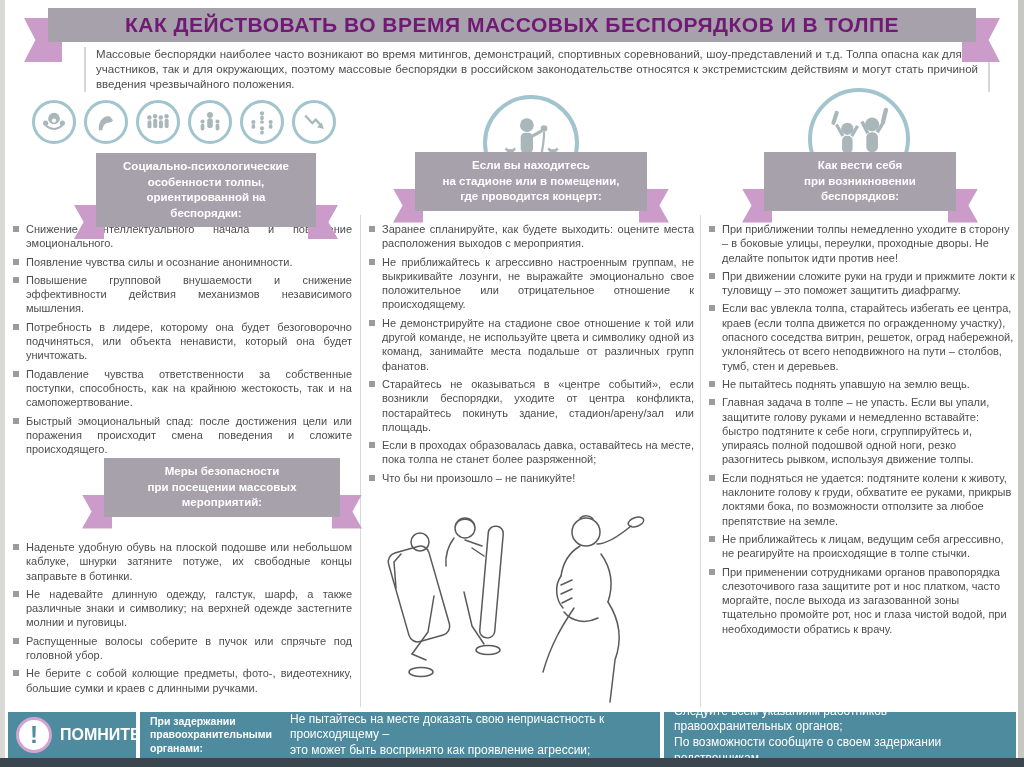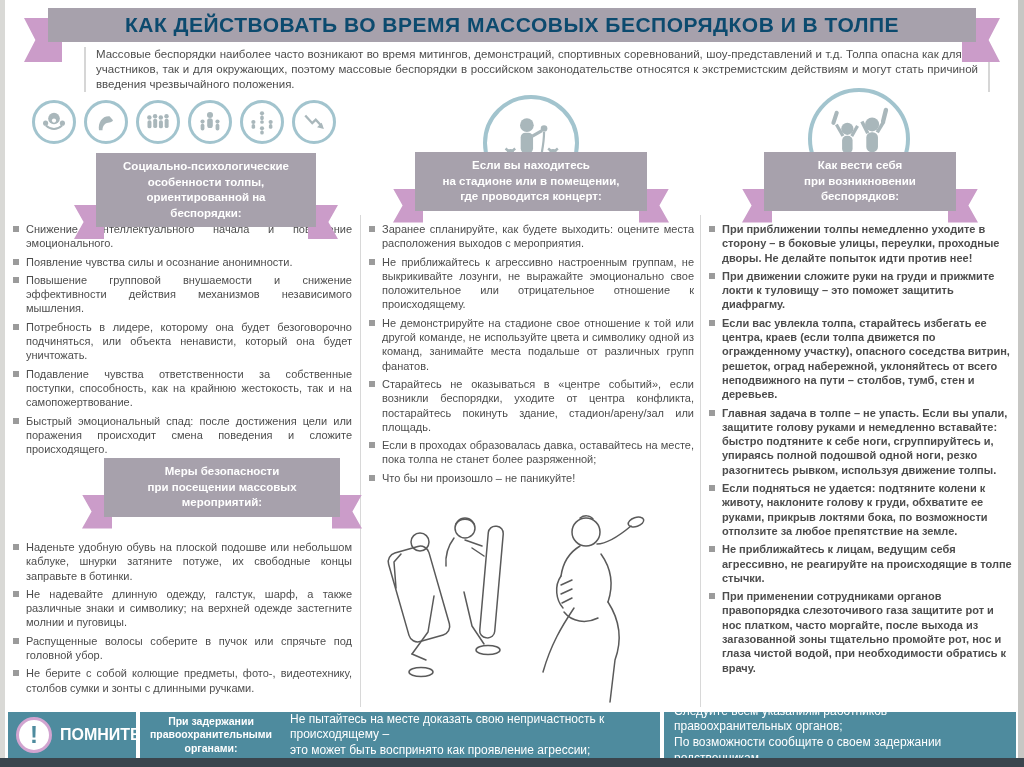--- a/index.html
+++ b/index.html
@@ -8,21 +8,21 @@
   .page { position:absolute; left:0; top:0; width:1024px; height:767px; background:#ffffff; }
 
   
   .edge-left  { position:absolute; left:0; top:0; width:5px; height:767px; background:#d9d9d6; }
   .edge-right { position:absolute; right:0; top:0; width:6px; height:767px; background:#c7c7c4; }
   .edge-bottom{ position:absolute; left:0; bottom:0; width:1024px; height:9px; background:#3a454d; }
 
   
   .title-wrap { position:absolute; left:48px; top:8px; width:928px; height:34px; }
   .title-box  { position:relative; z-index:2; width:100%; height:100%; background:#a7a1ac;
-                color:#0c4a6e; font-weight:bold; font-size:21px; letter-spacing:.5px;
+                color:#701a75; font-weight:bold; font-size:21px; letter-spacing:.5px;
                 display:flex; align-items:center; justify-content:center; text-transform:uppercase; }
   .tail { position:absolute; z-index:1; background:#cb9cc9; }
   .title-wrap .tail { width:38px; height:44px; top:10px; }
   .title-wrap .tail.tl { left:-24px; clip-path:polygon(0 0,100% 0,100% 100%,0 100%,30% 50%); }
   .title-wrap .tail.tr { right:-24px; clip-path:polygon(0 0,100% 0,70% 50%,100% 100%,0 100%); }
 
   
   .intro { position:absolute; left:84px; top:47px; width:906px; padding:0 10px;
            border-left:2px solid #d6d6d6; border-right:2px solid #d6d6d6;
            font-size:11.5px; line-height:1.3; color:#4d4d4d; text-align:justify; }
@@ -168,21 +168,21 @@
     <div class="tail tr"></div>
     <div class="bbox">Меры безопасности
 при посещении массовых
 мероприятий:</div>
   </div>
 
   <ul class="blist" style="left:12px; top:540px; width:340px;">
     <li>Наденьте удобную обувь на плоской подошве или небольшом каблуке, шнурки затяните потуже, их свободные концы заправьте в ботинки.</li>
     <li>Не надевайте длинную одежду, галстук, шарф, а также различные знаки и символику; на верхней одежде застегните молнии и пуговицы.</li>
     <li>Распущенные волосы соберите в пучок или спрячьте под головной убор.</li>
-    <li>Не берите с собой колющие предметы, фото-, видеотехнику, столбов сумки и зонты с длинными ручками.</li>
+    <li>Не берите с собой колющие предметы, фото-, видеотехнику, большие сумки и краев с длинными ручками.</li>
   </ul>
 
   <div class="big-icon" style="left:483px; top:95px; width:96px; height:96px;">
     <svg viewBox="0 0 48 48" width="66" height="66">
       <circle class="glyph" cx="21" cy="11" r="5"></circle>
       <rect class="glyph" x="16.5" y="16.5" width="9" height="15" rx="3.5"></rect>
       <path class="gstroke" stroke-width="2.4" d="M25 19 L32 15"></path>
       <circle class="glyph" cx="33.5" cy="13.5" r="2.4"></circle>
       <path class="gstroke" stroke-width="1.6" d="M33.5 16 C33.5 25 31.5 31 31 37"></path>
       <circle class="glyph" cx="9" cy="31" r="2.6"></circle>
@@ -262,35 +262,36 @@
   </div>
 
   <div class="banner" style="left:764px; top:152px; width:192px; z-index:2;">
     <div class="tail tl"></div>
     <div class="tail tr"></div>
     <div class="bbox">Как вести себя
 при возникновении
 беспорядков:</div>
   </div>
 
-  <ul class="blist ragged" style="left:708px; top:222px; width:308px;font-weight:bold;">
+  <ul class="blist ragged" style="left:708px; top:222px; width:308px;">
     <li>При приближении толпы немедленно уходите в сторону – в боковые улицы, переулки, проходные дворы. Не делайте попыток идти против нее!</li>
     <li>При движении сложите руки на груди и прижмите локти к туловищу – это поможет защитить диафрагму.</li>
     <li>Если вас увлекла толпа, старайтесь избегать ее центра, краев (если толпа движется по огражденному участку), опасного соседства витрин, решеток, оград набережной, уклоняйтесь от всего неподвижного на пути – столбов, тумб, стен и деревьев.</li>
+    <li>Не пытайтесь поднять упавшую на землю вещь.</li>
     <li>Главная задача в толпе – не упасть. Если вы упали, защитите голову руками и немедленно вставайте: быстро подтяните к себе ноги, сгруппируйтесь и, упираясь полной подошвой одной ноги, резко разогнитесь рывком, используя движение толпы.</li>
     <li>Если подняться не удается: подтяните колени к животу, наклоните голову к груди, обхватите ее руками, прикрыв локтями бока, по возможности отползите за любое препятствие на земле.</li>
     <li>Не приближайтесь к лицам, ведущим себя агрессивно, не реагируйте на происходящие в толпе стычки.</li>
     <li>При применении сотрудниками органов правопорядка слезоточивого газа защитите рот и нос платком, часто моргайте, после выхода из загазованной зоны тщательно промойте рот, нос и глаза чистой водой, при необходимости обратись к врачу.</li>
   </ul>
 
   <div class="fbox remember" style="left:8px; width:128px;">
     <span class="bang">!</span>
     <span class="remember-label">ПОМНИТЕ!</span>
   </div>
-  <div class="fbox" style="left:140px; width:152px;text-align:center;">
+  <div class="fbox" style="left:140px; width:152px;">
     <div class="ftext bold">При задержании
 правоохранительными
 органами:</div>
   </div>
   <div class="fbox" style="left:280px; width:380px;">
     <div class="ftext">Не пытайтесь на месте доказать свою непричастность к происходящему –
 это может быть воспринято как проявление агрессии;</div>
   </div>
   <div class="fbox" style="left:664px; width:352px;">
     <div class="ftext">Следуйте всем указаниям работников правоохранительных органов;

